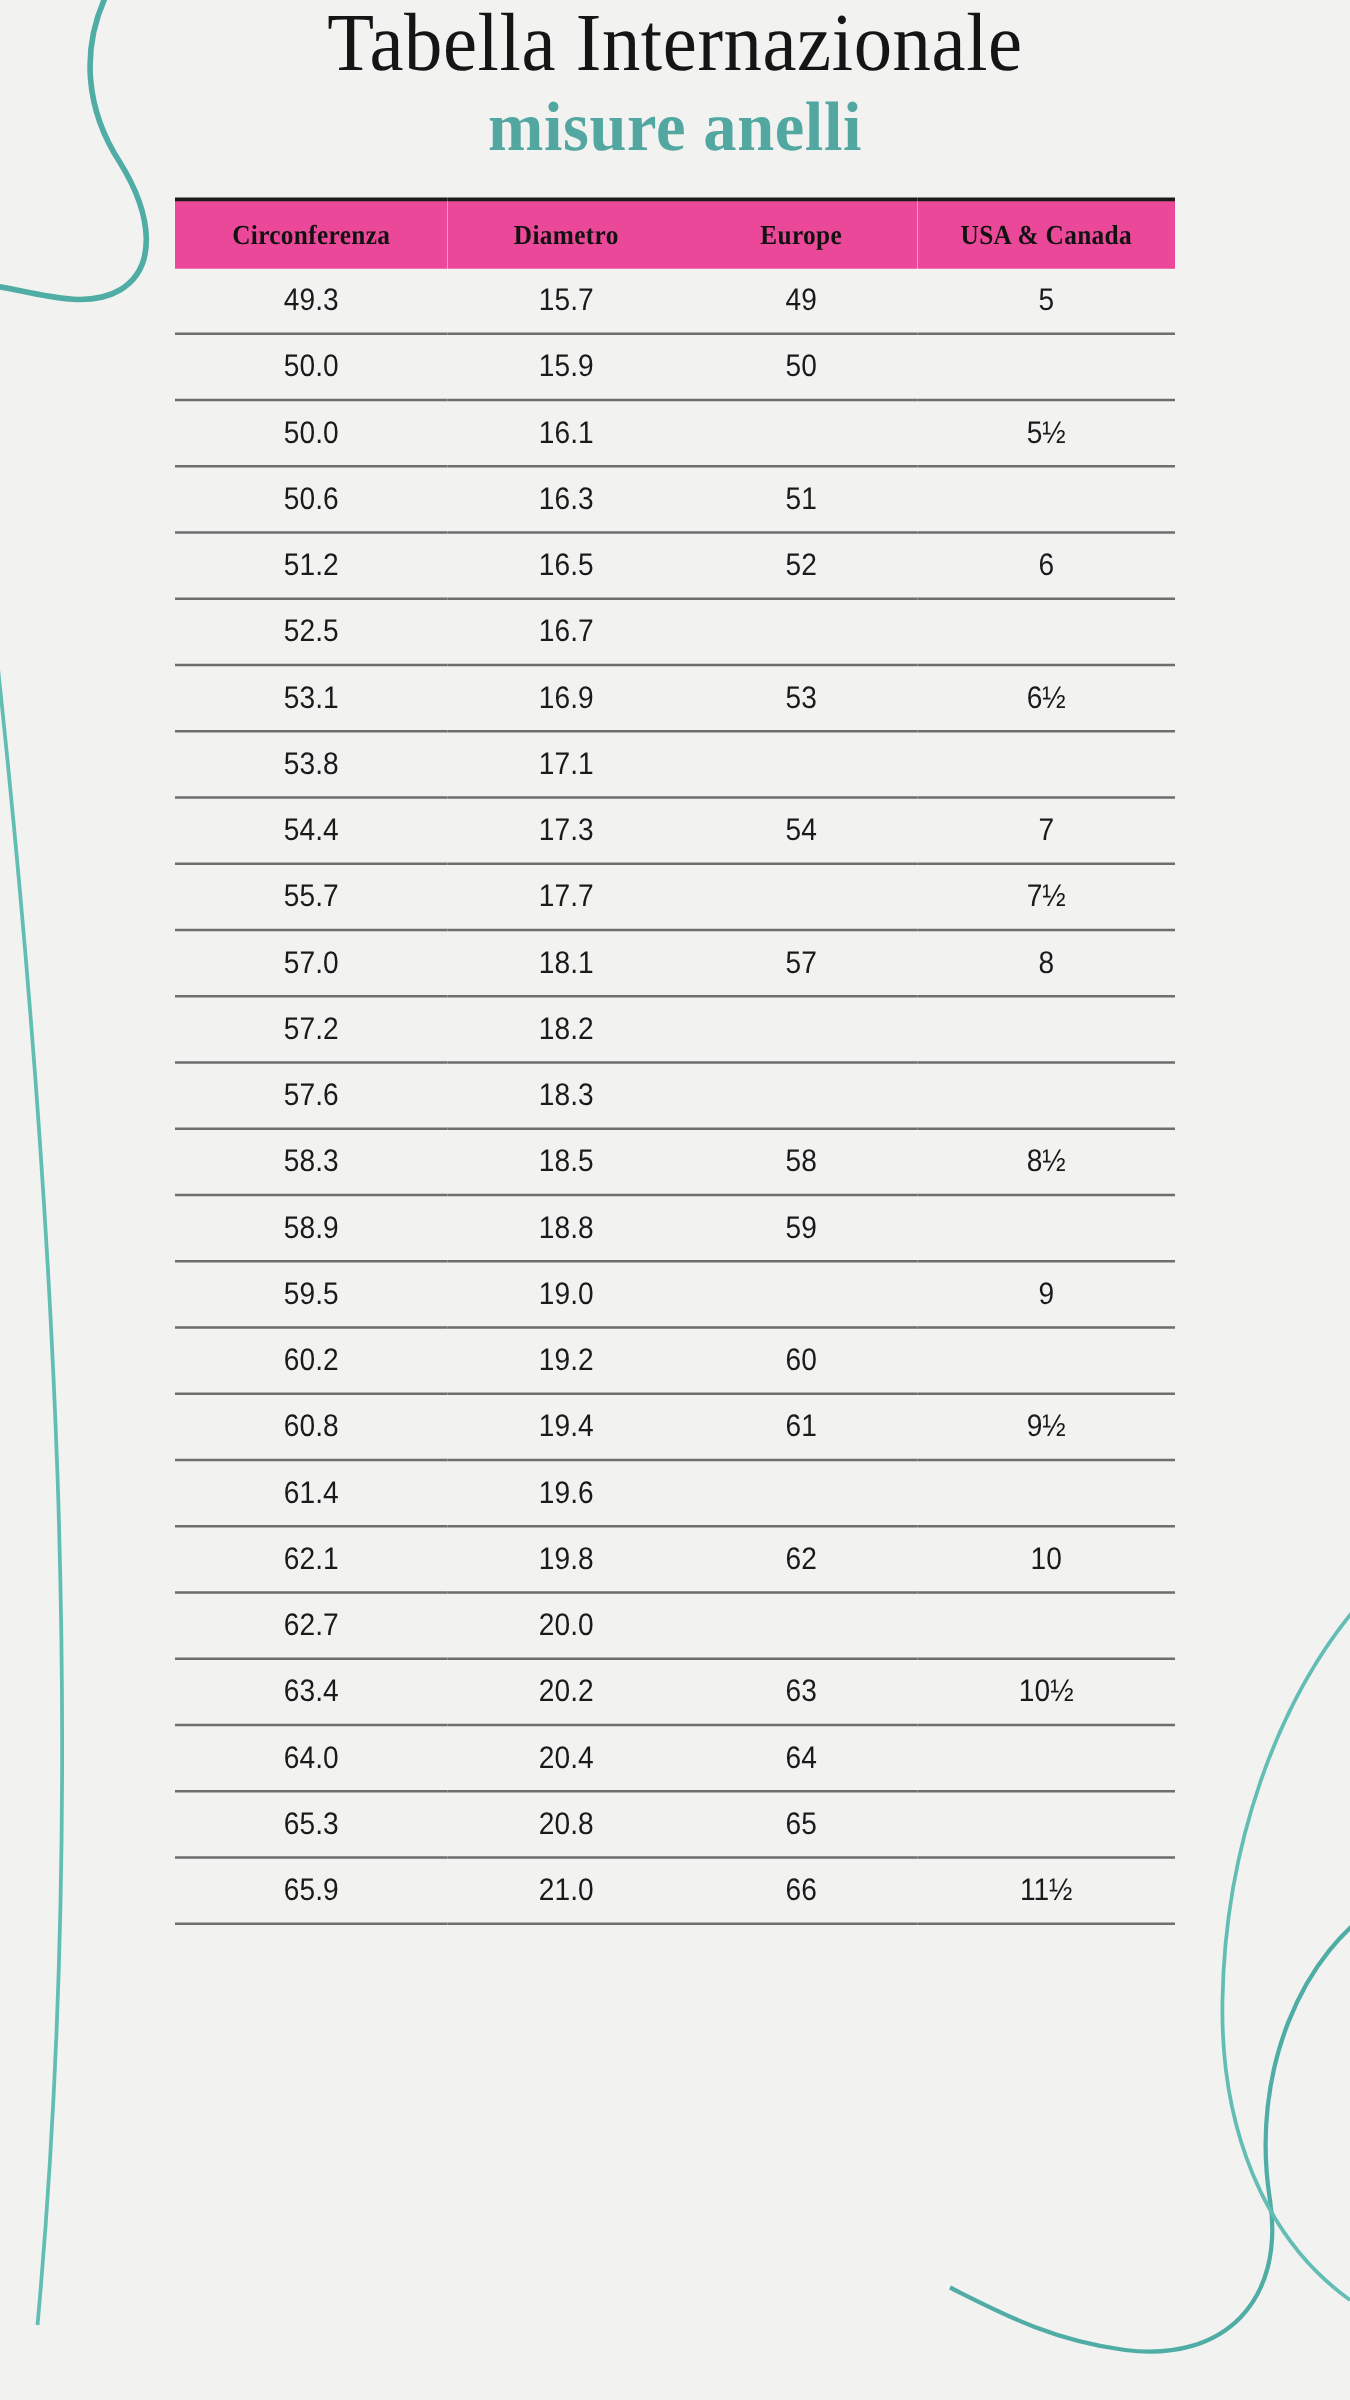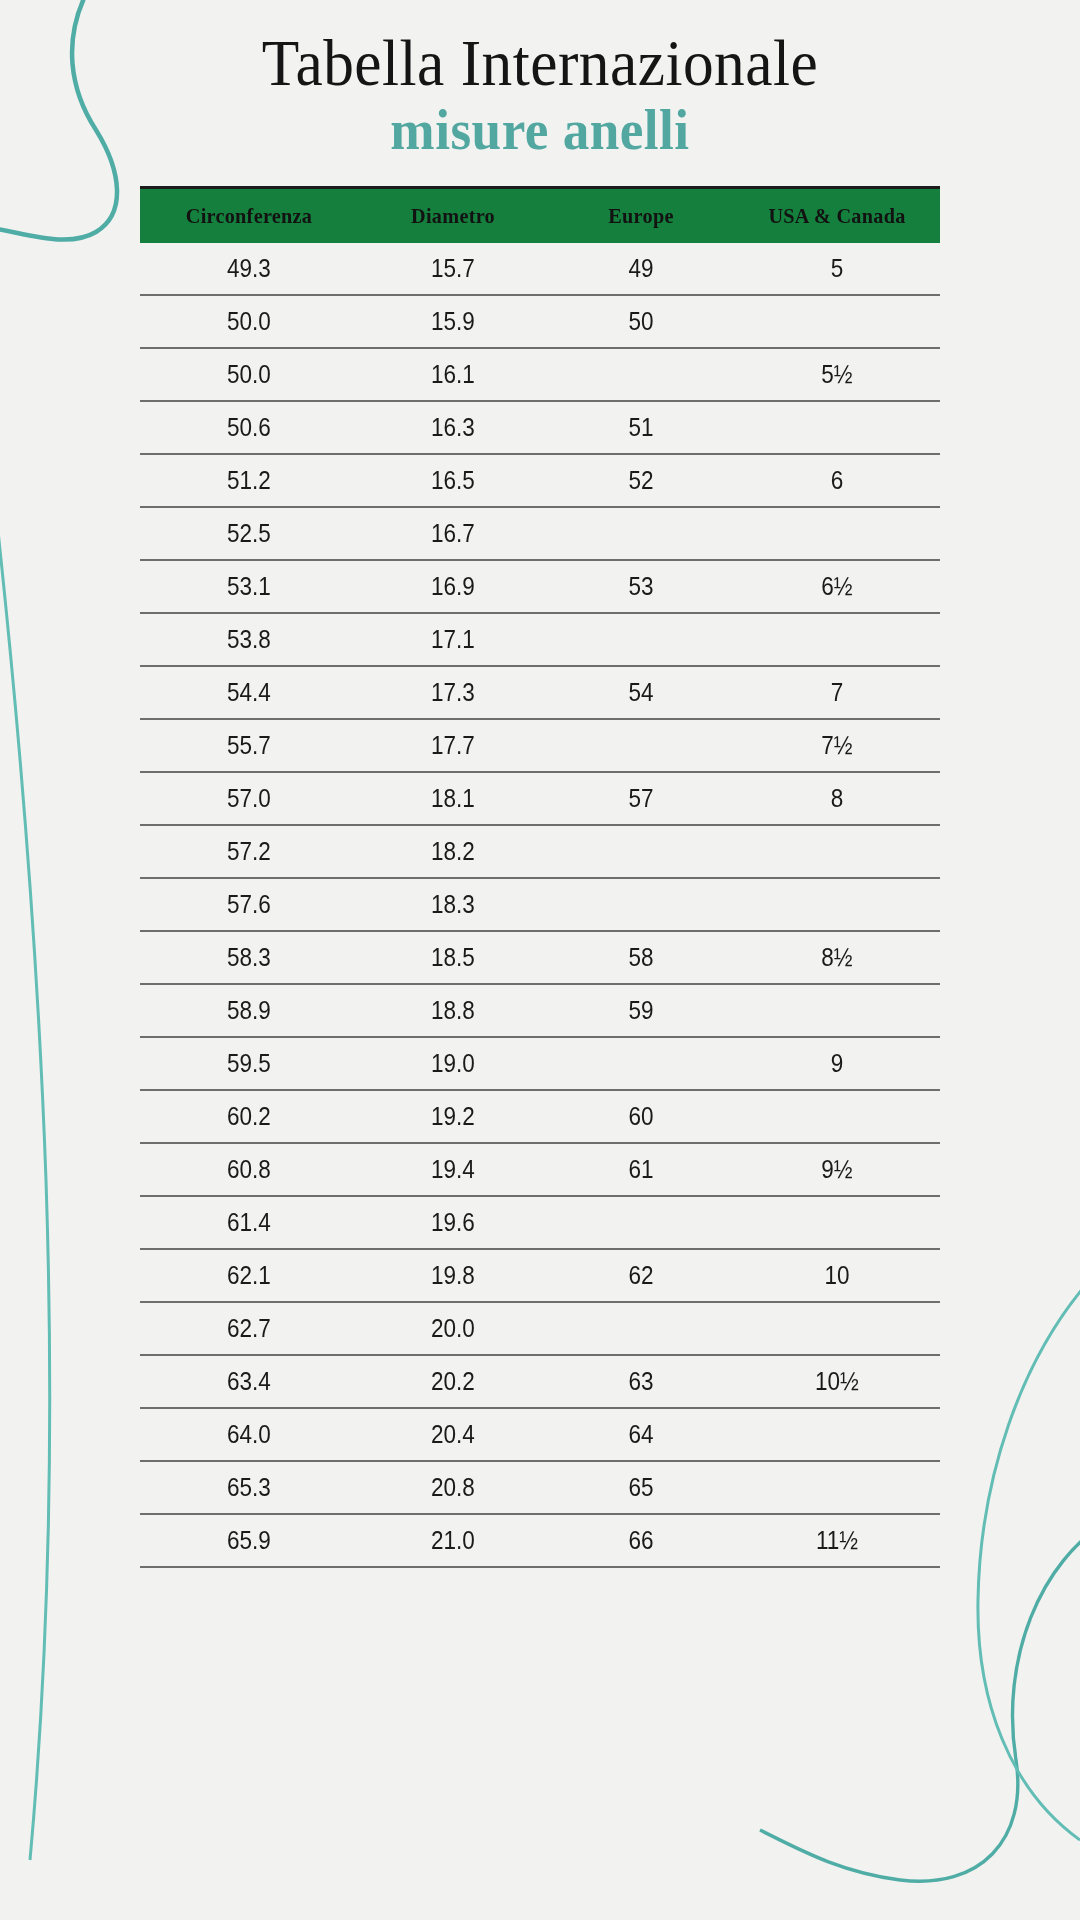--- a/index.html
+++ b/index.html
@@ -23,21 +23,20 @@
     pointer-events: none;
     z-index: 0;
   }
   .content {
     position: relative;
     z-index: 2;
     width: 1080px;
   }
   .title-block {
     text-align: center;
-    padding-top: 28px;
   }
   .title-main {
     font-family: "Liberation Serif", serif;
     font-size: 66px;
     line-height: 1.05;
     color: #151515;
     letter-spacing: 0.5px;
     font-weight: 400;
     transform: scaleX(0.93);
   }
@@ -54,21 +53,21 @@
   .table-wrap {
     margin: 24px auto 0 auto;
     width: 800px;
   }
   table.ring-table {
     width: 800px;
     border-collapse: collapse;
     table-layout: fixed;
   }
   table.ring-table thead tr {
-    background: #15803d;
+    background: #ec4899;
   }
   table.ring-table thead th {
     font-family: "Liberation Serif", serif;
     font-weight: 700;
     font-size: 22px;
     color: #121212;
     padding: 14px 0 14px 0;
     text-align: center;
     border-top: 3px solid #1b1b1b;
     letter-spacing: 0.3px;

